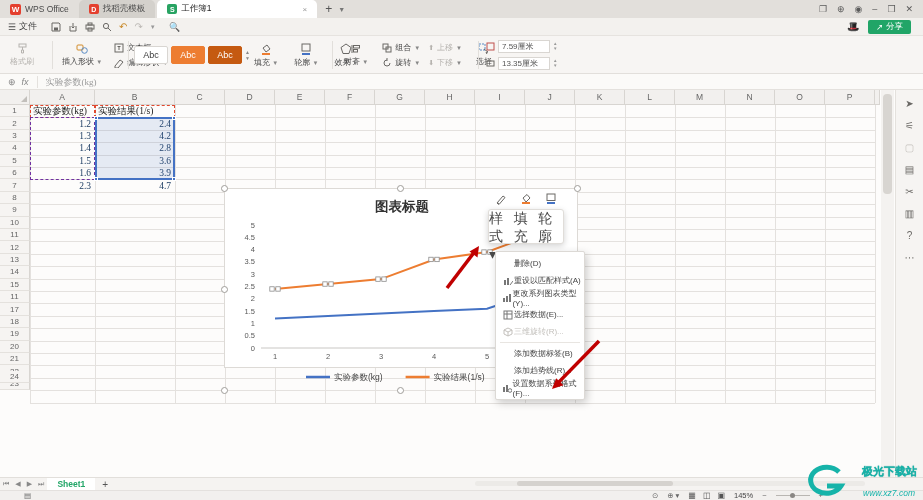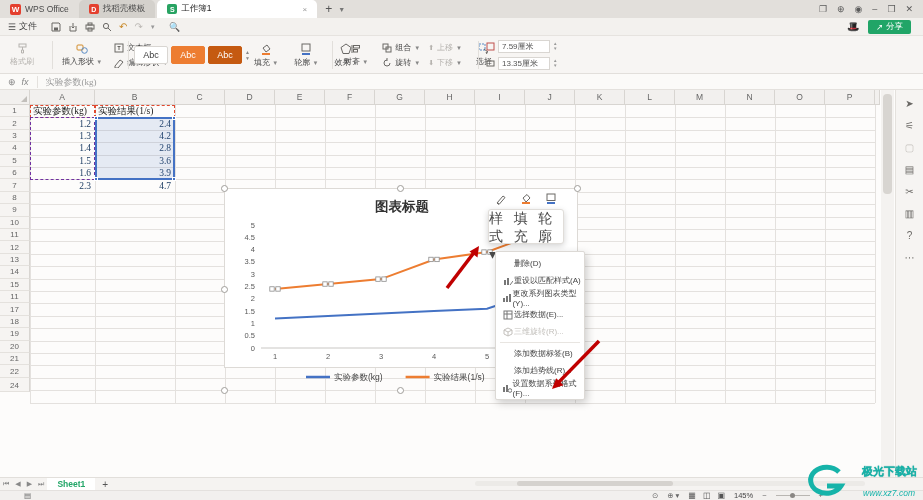--- a/index.html
+++ b/index.html
@@ -362,21 +362,21 @@
       <div class="rowhead" style="top: 266.2px; height: 12.4px;">14</div>
       <div class="rowhead" style="top: 278.6px; height: 12.4px;">15</div>
       <div class="rowhead" style="top: 291px; height: 12.4px;">11</div>
       <div class="rowhead" style="top: 303.4px; height: 12.4px;">17</div>
       <div class="rowhead" style="top: 315.8px; height: 12.4px;">18</div>
       <div class="rowhead" style="top: 328.2px; height: 12.4px;">19</div>
       <div class="rowhead" style="top: 340.6px; height: 12.4px;">20</div>
       <div class="rowhead" style="top: 353px; height: 12.4px;">21</div>
       <div class="rowhead" style="top: 365.4px; height: 12.4px;">22</div>
       <div class="rowhead" style="top: 377.8px; height: 12.4px;">23</div>
-      <div class="rowhead" style="top: 380px; height: 12.4px;">24</div>
+      <div class="rowhead" style="top: 371px; height: 12.4px;">24</div>
       <div class="vline" style="left: 30px; top: 105px; height: 297.6px;"></div>
       <div class="vline" style="left: 95px; top: 105px; height: 297.6px;"></div>
       <div class="vline" style="left: 175px; top: 105px; height: 297.6px;"></div>
       <div class="vline" style="left: 225px; top: 105px; height: 297.6px;"></div>
       <div class="vline" style="left: 275px; top: 105px; height: 297.6px;"></div>
       <div class="vline" style="left: 325px; top: 105px; height: 297.6px;"></div>
       <div class="vline" style="left: 375px; top: 105px; height: 297.6px;"></div>
       <div class="vline" style="left: 425px; top: 105px; height: 297.6px;"></div>
       <div class="vline" style="left: 475px; top: 105px; height: 297.6px;"></div>
       <div class="vline" style="left: 525px; top: 105px; height: 297.6px;"></div>

